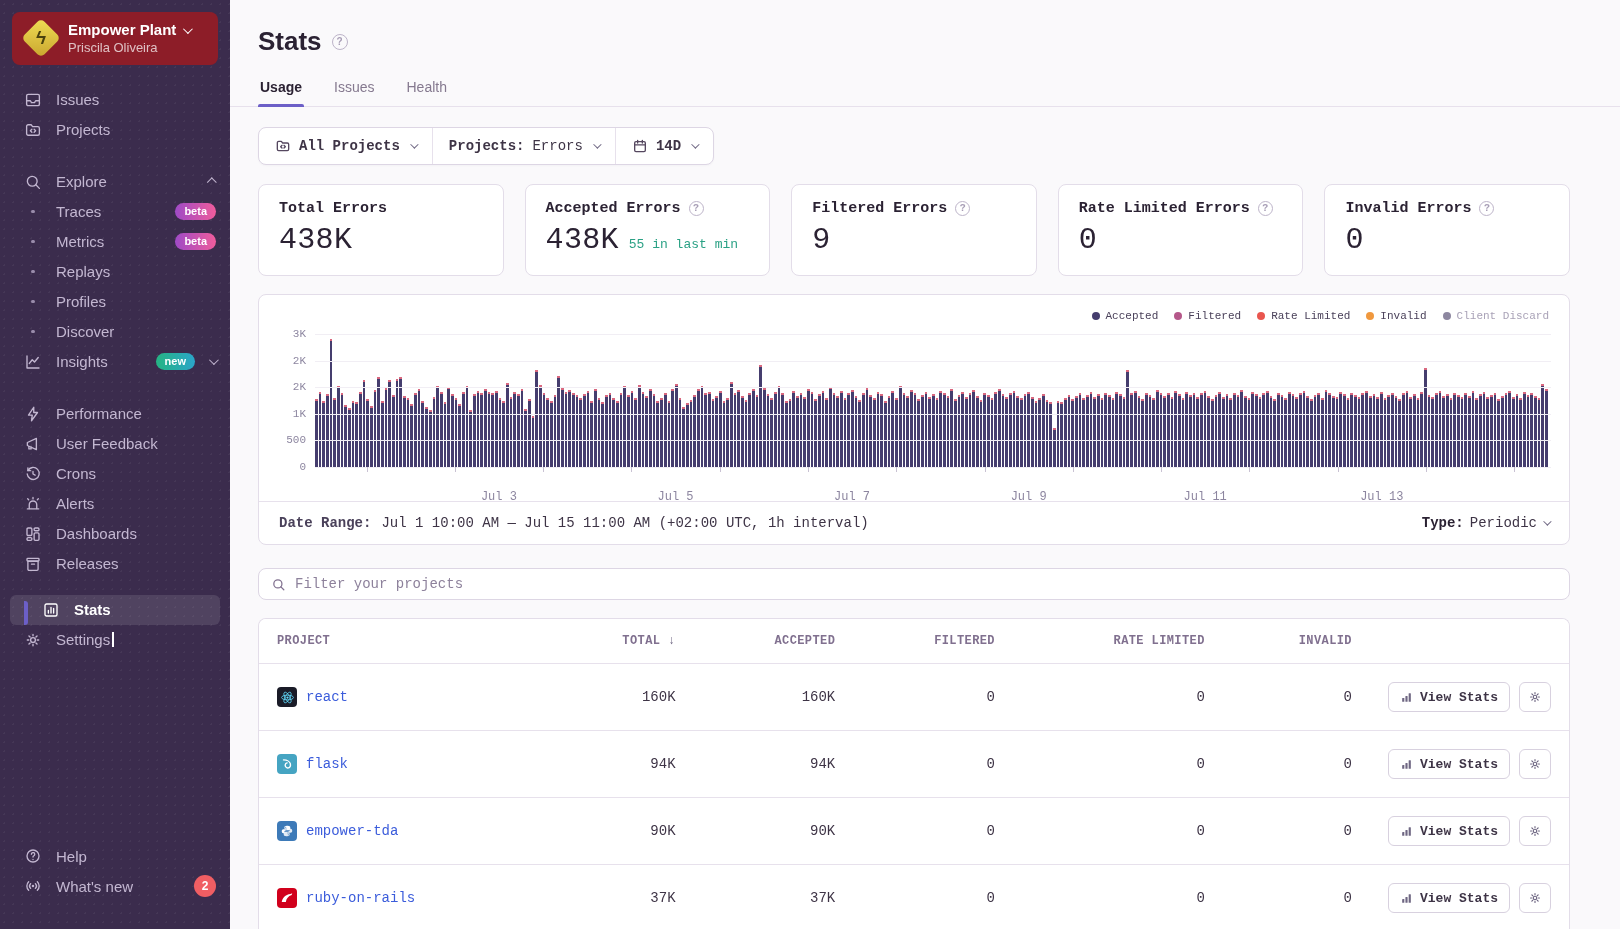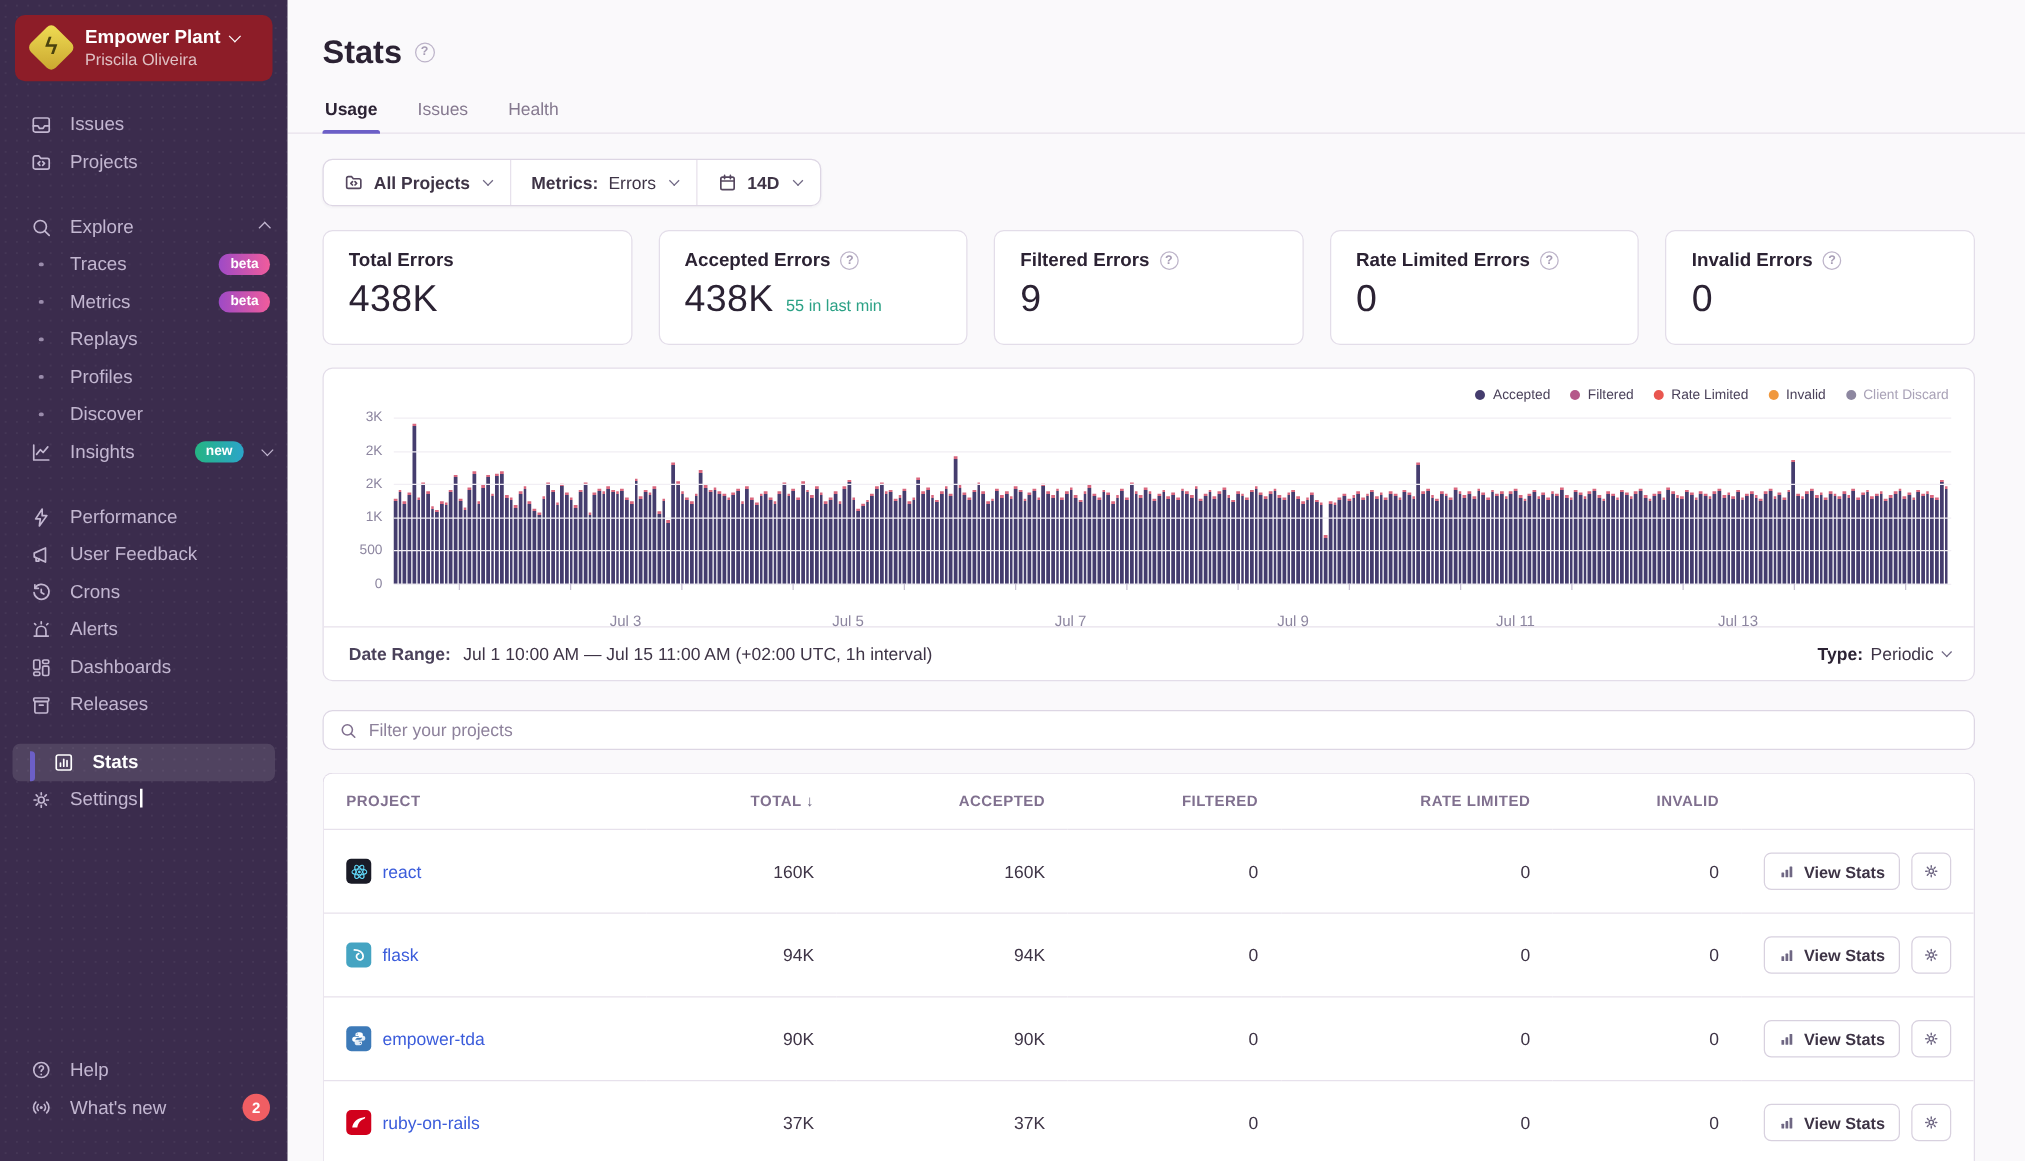--- a/index.html
+++ b/index.html
@@ -49,21 +49,21 @@
   .page-head { padding:26px 70px 0 28px; }
   .page-title-row { display:flex; align-items:center; gap:10px; }
   .page-title { font-size:26px; font-weight:bold; color:#2B2233; }
   .help-circle { width:16px; height:16px; border:1.4px solid #BDB4C9; color:#A79DB5; border-radius:50%;
     font-size:10px; display:inline-flex; align-items:center; justify-content:center; font-weight:bold; flex:none; }
   .tabbar { margin-top:22px; padding:0 70px 0 28px; border-bottom:1px solid #E7E1EC; display:flex; gap:28px; }
   .tab { font-size:14px; color:#85798F; padding:0 2px 11px; cursor:pointer; position:relative; }
   .tab.active { color:#2B2233; font-weight:bold; }
   .tab.active::after { content:""; position:absolute; left:0; right:0; bottom:-1px; height:3px; background:#6C5FC7; border-radius:2px 2px 0 0; }
 
-  .content { flex:1; overflow:hidden; padding:20px 40px 0 28px; }
+  .content { flex:1; overflow:hidden; padding:20px 50px 0 28px;font-family:Liberation Mono, monospace; }
 
   
   .filter-bar { display:inline-flex; align-items:stretch; background:#fff; border:1px solid #DDD6E4;
     border-radius:8px; height:38px; box-shadow:0 1px 2px rgba(43,34,51,0.03); }
   .filter-seg { display:flex; align-items:center; gap:8px; padding:0 16px; font-size:14px; color:#3E3446; cursor:pointer; }
   .filter-seg + .filter-seg { border-left:1px solid #E7E1EC; }
   .filter-seg b { font-weight:bold; }
   .filter-seg .chev { width:6px; height:6px; color:#6F6783; margin-left:2px; }
   .filter-seg svg { color:#55475F; }
 
@@ -337,21 +337,21 @@
     <div class="filter-bar">
       <div class="filter-seg">
         <svg width="16" height="16" viewBox="0 0 24 24" fill="none" stroke="currentColor" stroke-width="2" stroke-linecap="round" stroke-linejoin="round">
             <path d="M3.5 7a2 2 0 0 1 2-2h4l2 2.5h7a2 2 0 0 1 2 2V17a2 2 0 0 1-2 2h-13a2 2 0 0 1-2-2z"></path>
             <path d="M10.5 11l-2 2 2 2M13.5 11l2 2-2 2"></path>
           </svg>
         <b>All Projects</b>
         <span class="chev"></span>
       </div>
       <div class="filter-seg">
-        <b>Metrics:</b>
+        <b>Projects:</b>
         <span>Errors</span>
         <span class="chev"></span>
       </div>
       <div class="filter-seg">
         <svg width="16" height="16" viewBox="0 0 24 24" fill="none" stroke="currentColor" stroke-width="2" stroke-linecap="round">
             <rect x="4" y="5.5" width="16" height="15" rx="2"></rect>
             <path d="M4 10.2h16M8.5 3.5v4M15.5 3.5v4"></path>
           </svg>
         <b>14D</b>
         <span class="chev"></span>

